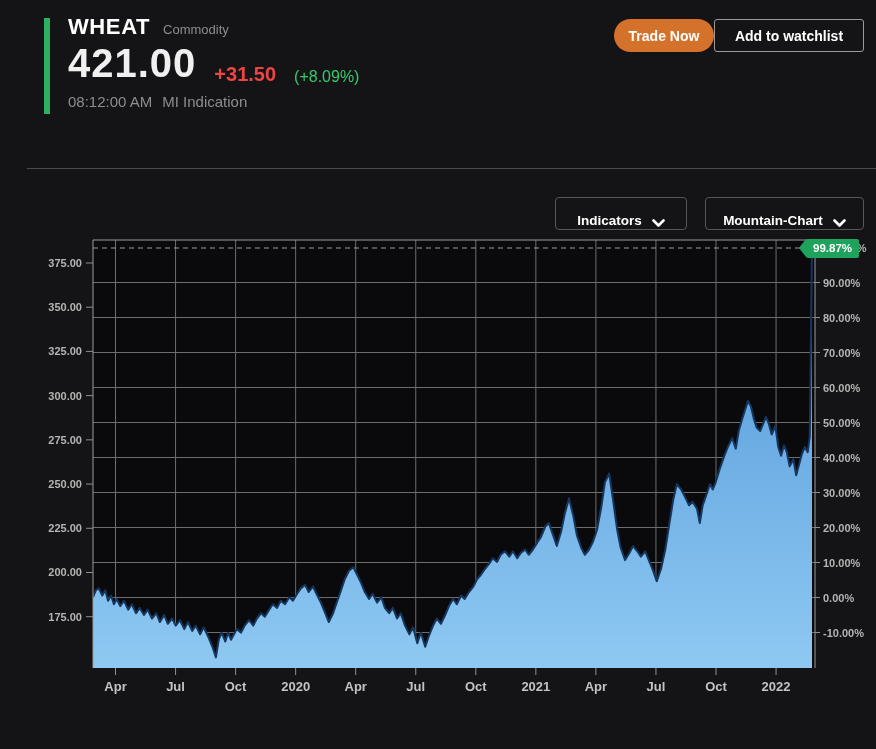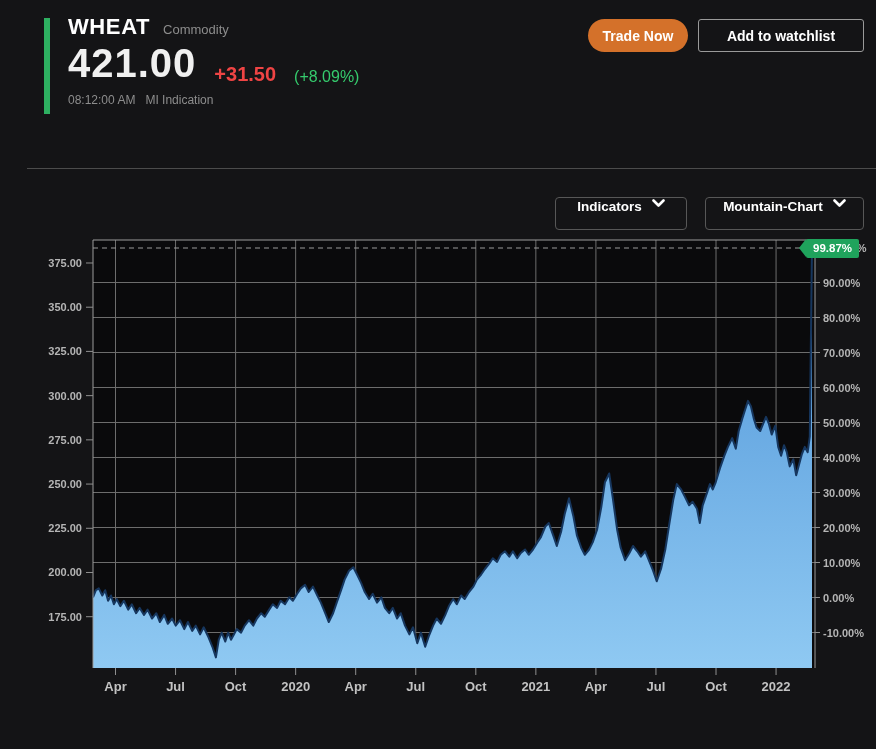--- a/index.html
+++ b/index.html
@@ -16,37 +16,37 @@
   .accent{position:absolute;left:44px;top:18px;width:6px;height:96px;background:var(--green)}
 
   .head{position:absolute;left:68px;top:14px}
   .row1{display:flex;align-items:baseline;gap:13px}
   .sym{font-size:22px;font-weight:bold;color:#ffffff;letter-spacing:.6px}
   .ctype{font-size:13px;color:#8d8d8d}
   .row2{display:flex;align-items:flex-end;gap:18px;margin-top:1px}
   .px{font-size:40px;font-weight:bold;color:#f0f0f0;letter-spacing:1px}
   .chg{font-size:20px;font-weight:bold;color:#ef4444}
   .chgp{font-size:16px;font-weight:normal;color:var(--chgreen)}
-  .row3{display:flex;gap:10px;margin-top:7px;font-size:12px;color:#8d8d8d}
-
-  .topbtns{position:absolute;top:19px;right:12px;display:flex;gap:10px}
+  .row3{display:flex;gap:10px;margin-top:7px;font-size:15px;color:#8d8d8d}
+
+  .topbtns{position:absolute;top:19px;right:12px;display:flex;}
   .btn-trade{width:100px;height:33px;border-radius:17px;background:var(--orange);
     color:#fff;font-weight:bold;font-size:14px;border:none;font-family:inherit;cursor:pointer}
-  .btn-watch{width:166px;height:33px;border-radius:3px;background:transparent;
+  .btn-watch{width:150px;height:33px;border-radius:3px;background:transparent;
     border:1px solid #9a9a9a;color:#fff;font-weight:bold;font-size:14px;font-family:inherit;cursor:pointer}
 
   .sep{position:absolute;left:27px;right:0;top:168px;height:1px;background:#4c4c4c}
 
   #range-tabs{position:absolute;left:62px;top:201px;display:flex;gap:31px}
   .tab{background:none;border:none;padding:0 0 9px;font-size:14.5px;font-weight:bold;
     color:#989898;position:relative;font-family:inherit;cursor:pointer}
   .tab.active{color:#fff}
   .tab.active::after{content:"";position:absolute;left:-12px;right:-12px;bottom:0;height:2px;background:#9c9c9c}
 
-  .dd{position:absolute;top:197px;height:33px;display:flex;align-items:flex-start;justify-content:center;
+  .dd{position:absolute;top:197px;height:33px;display:flex;align-items:flex-end;justify-content:center;
     gap:10px;background:transparent;border:1px solid #575757;border-radius:4px;color:#fff;
     font-weight:bold;font-size:13.5px;font-family:inherit;cursor:pointer}
   #dd-ind{left:555px;width:132px}
   #dd-chart{left:705px;width:159px}
 
   #chart-svg{position:absolute;left:0;top:0}
   .axlbl{fill:#b5b5b5;font-size:11px;font-weight:600;font-family:"Liberation Sans",sans-serif}
   .xlbl{fill:#c3c3c3;font-size:13px;font-weight:600}
 
   #badge{position:absolute;left:806px;top:239px;height:19px;line-height:19px;padding:0 7px;

